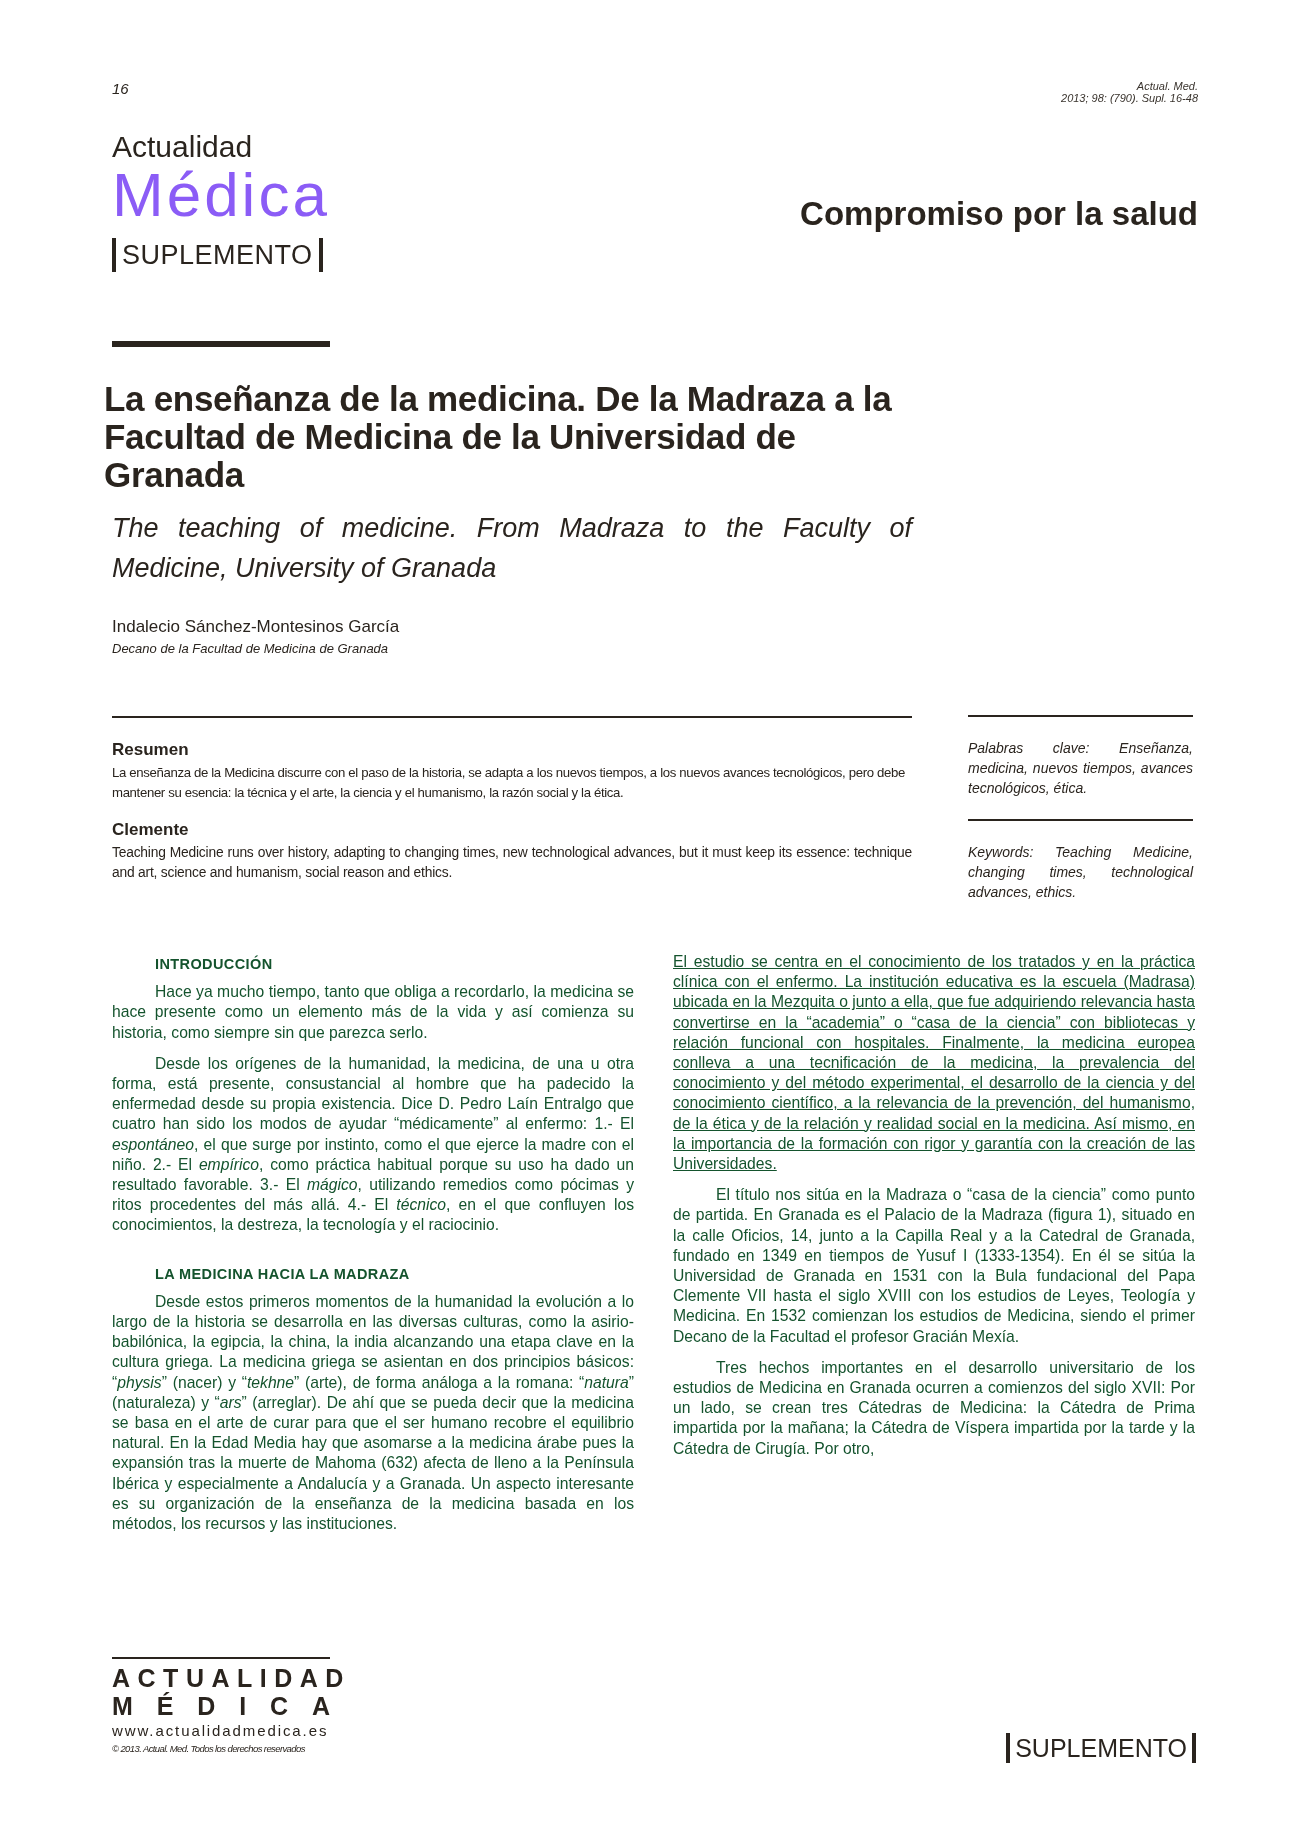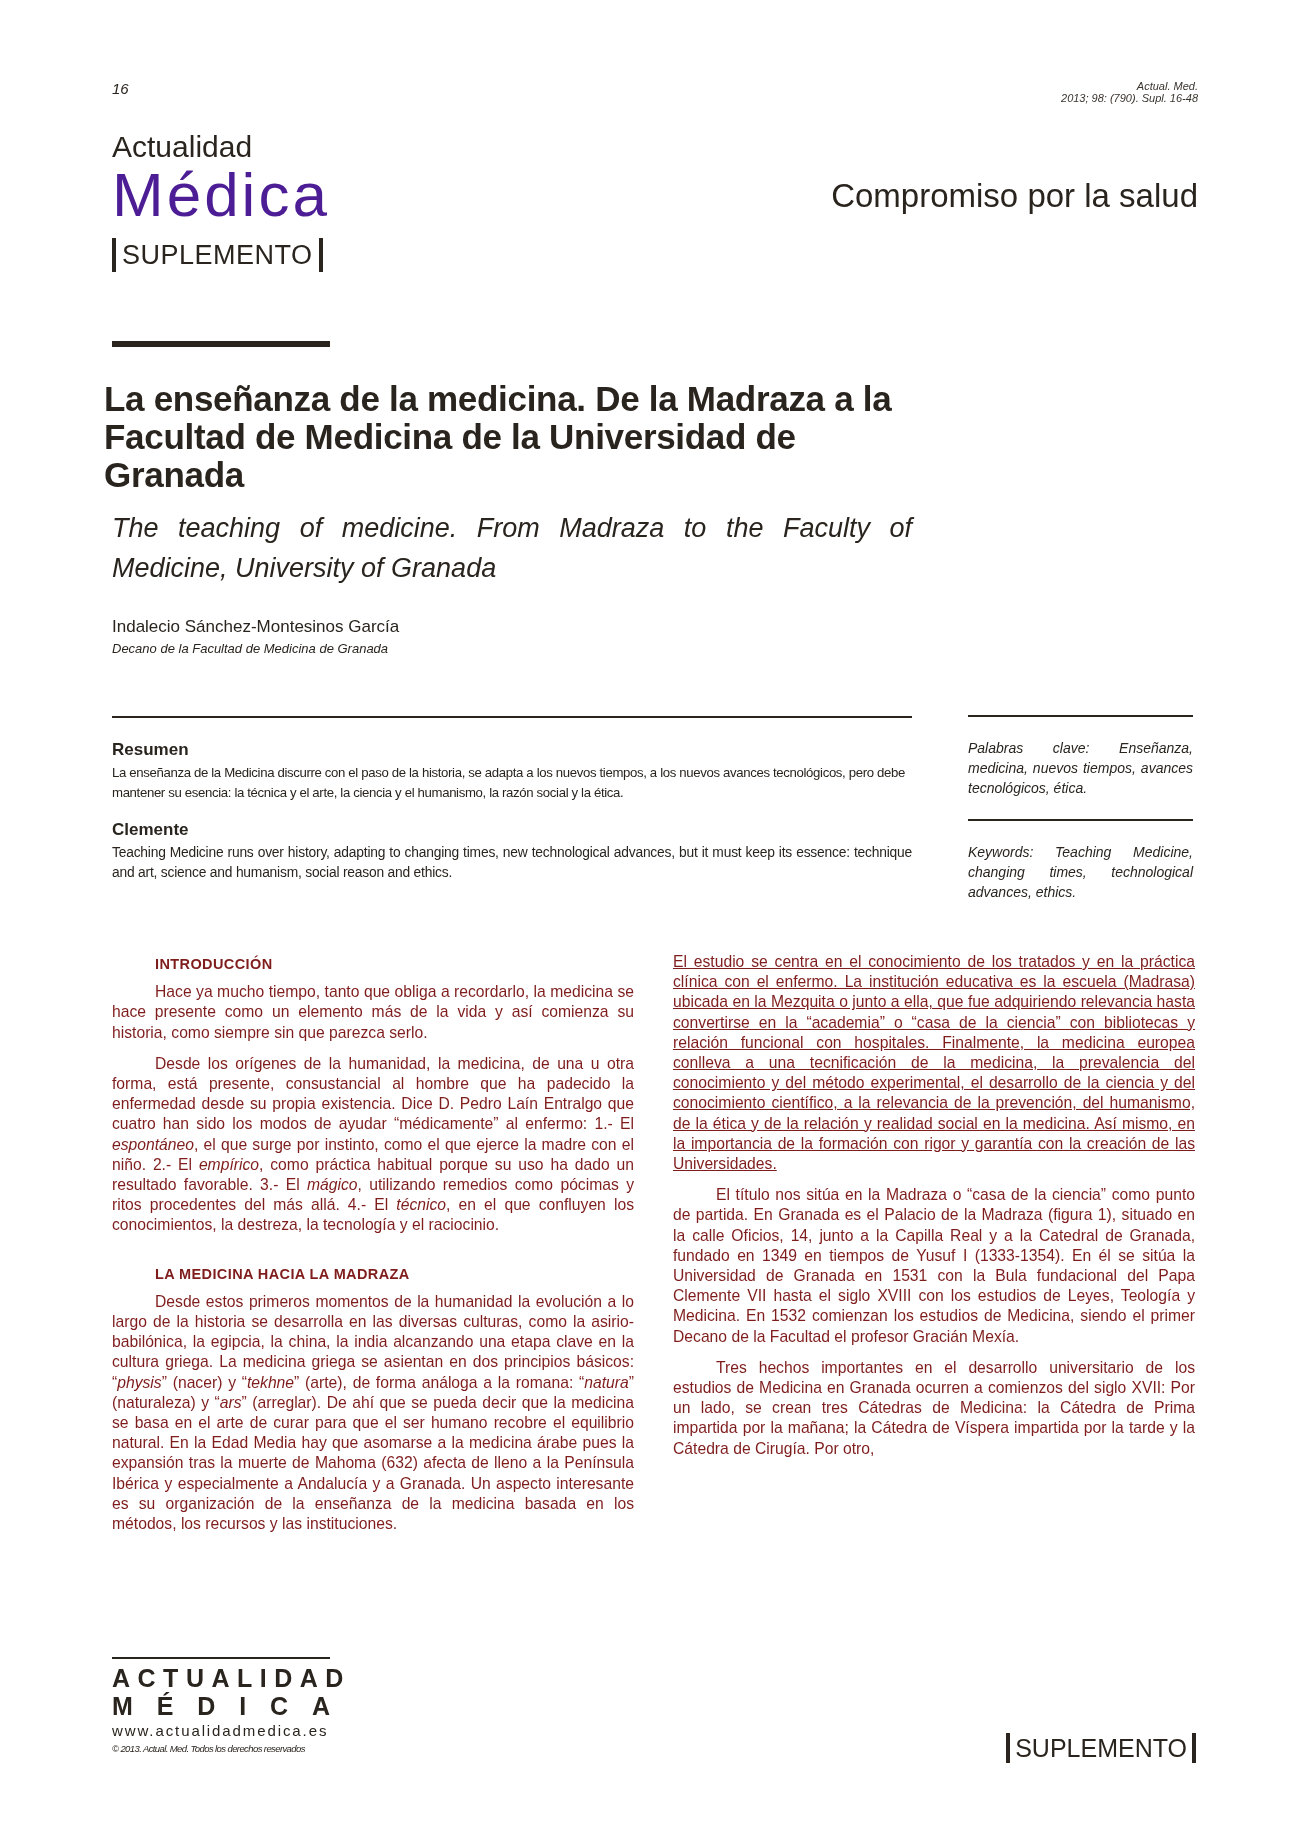--- a/index.html
+++ b/index.html
@@ -3,40 +3,40 @@
 <meta charset="utf-8">
 <style>
   html, body { margin: 0; padding: 0; background: #ffffff; }
   body { width: 1300px; height: 1839px; position: relative; overflow: hidden;
          font-family: "Liberation Sans", sans-serif; color: #2a241e; }
   .abs { position: absolute; }
   .page-num { left: 112px; top: 80px; font-style: italic; font-size: 15px; }
   .citation { right: 102px; top: 80px; text-align: right; font-style: italic; font-size: 11px; line-height: 12px; color: #3a342e; }
   .logo { left: 112px; top: 130px; width: 220px; }
   .logo-actualidad { font-size: 30px; line-height: 34px; color: #2a241e; }
-  .logo-medica { font-size: 62px; line-height: 62px; letter-spacing: 3px; color: #4c1d95; }
+  .logo-medica { font-size: 62px; line-height: 62px; letter-spacing: 3px; color: #8b5cf6; }
   .logo-sup { margin-top: 12px; font-size: 27px; line-height: 34px; display: inline-block; padding: 0 6px; border-left: 4px solid #2a241e; border-right: 4px solid #2a241e; letter-spacing: 0.5px; }
   .logo-bar { left: 112px; top: 341px; width: 218px; height: 6px; background: #2a241e; }
-  .journal-title { right: 102px; top: 176px; text-align: right; font-weight: normal; font-size: 33px; line-height: 40px; }
+  .journal-title { right: 102px; top: 194px; text-align: right; font-weight: bold; font-size: 33px; line-height: 40px; }
   .article-title { left: 104px; top: 380px; width: 800px; font-weight: bold; font-size: 35px; line-height: 38px; letter-spacing: -0.3px; }
   .article-subtitle { left: 112px; top: 508px; width: 800px; font-size: 27px; line-height: 40px; text-align: justify; font-style: italic; }
   .author { left: 112px; top: 617px; font-size: 17px; }
   .affil { left: 112px; top: 641px; font-size: 13px; font-style: italic; }
   .rule-main { left: 112px; top: 716px; width: 800px; height: 2px; background: #2a241e; }
   .rule-side1 { left: 968px; top: 715px; width: 225px; height: 2px; background: #2a241e; }
   .rule-side2 { left: 968px; top: 819px; width: 225px; height: 2px; background: #2a241e; }
   .abs-heading { font-weight: bold; font-size: 17px; }
   .resumen-h { left: 112px; top: 740px; }
   .resumen-t { left: 112px; top: 763px; width: 800px; font-size: 13.2px; line-height: 20px; letter-spacing: -0.35px; }
   .abstract-h { left: 112px; top: 820px; }
   .abstract-t { left: 112px; top: 843px; width: 800px; font-size: 13.8px; line-height: 20px; text-align: justify; letter-spacing: -0.2px; }
   .kw { left: 968px; width: 225px; font-size: 14px; line-height: 20px; font-style: italic; text-align: justify; }
   .kw-es { top: 738px; }
   .kw-en { top: 842px; }
-  .col { width: 522px; font-size: 15.7px; line-height: 20.2px; text-align: justify; color: #7f1d1d; }
+  .col { width: 522px; font-size: 15.7px; line-height: 20.2px; text-align: justify; color: #14532d; }
   .col-left { left: 112px; top: 954px; }
   .col-right { left: 673px; top: 952px; }
   .sec-h { font-weight: bold; font-size: 14.5px; letter-spacing: 0.4px; text-indent: 43px; margin: 0 0 8px 0; }
   .para { text-indent: 43px; margin: 0 0 11px 0; }
   .para.noind { text-indent: 0; text-decoration: underline; }
   .gap-big { margin-top: 28px; }
   .foot-rule { left: 112px; top: 1657px; width: 218px; height: 2px; background: #2a241e; }
   .foot-brand { left: 112px; top: 1664px; width: 218px; }
   .foot-l1 { font-weight: bold; font-size: 25px; line-height: 28px; letter-spacing: 7.5px; }
   .foot-l2 { font-weight: bold; font-size: 25px; line-height: 28px; display: flex; justify-content: space-between; }

